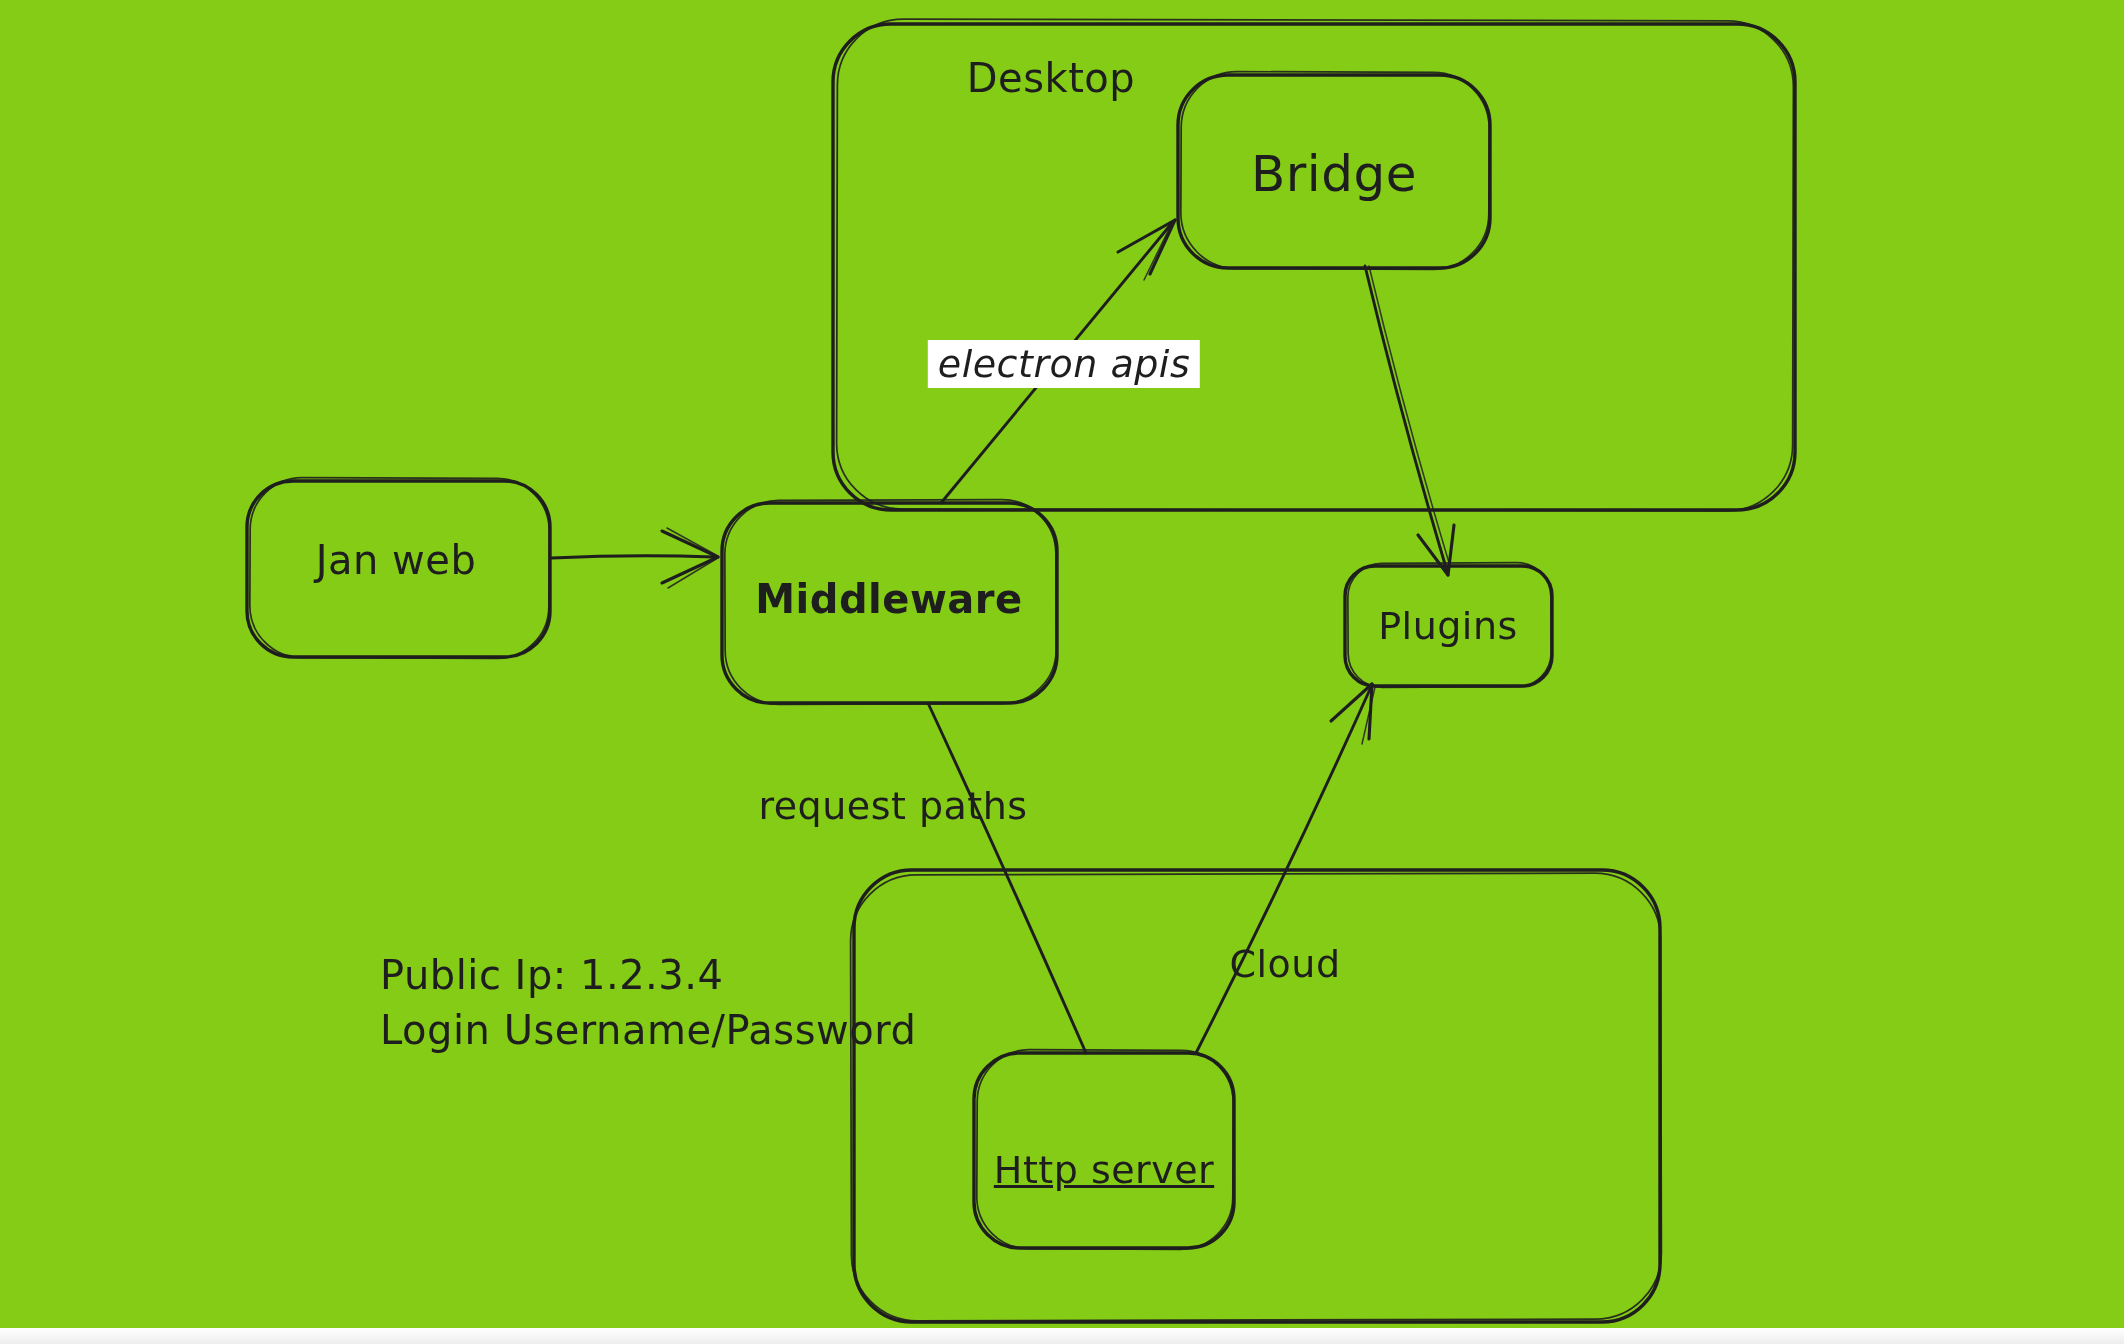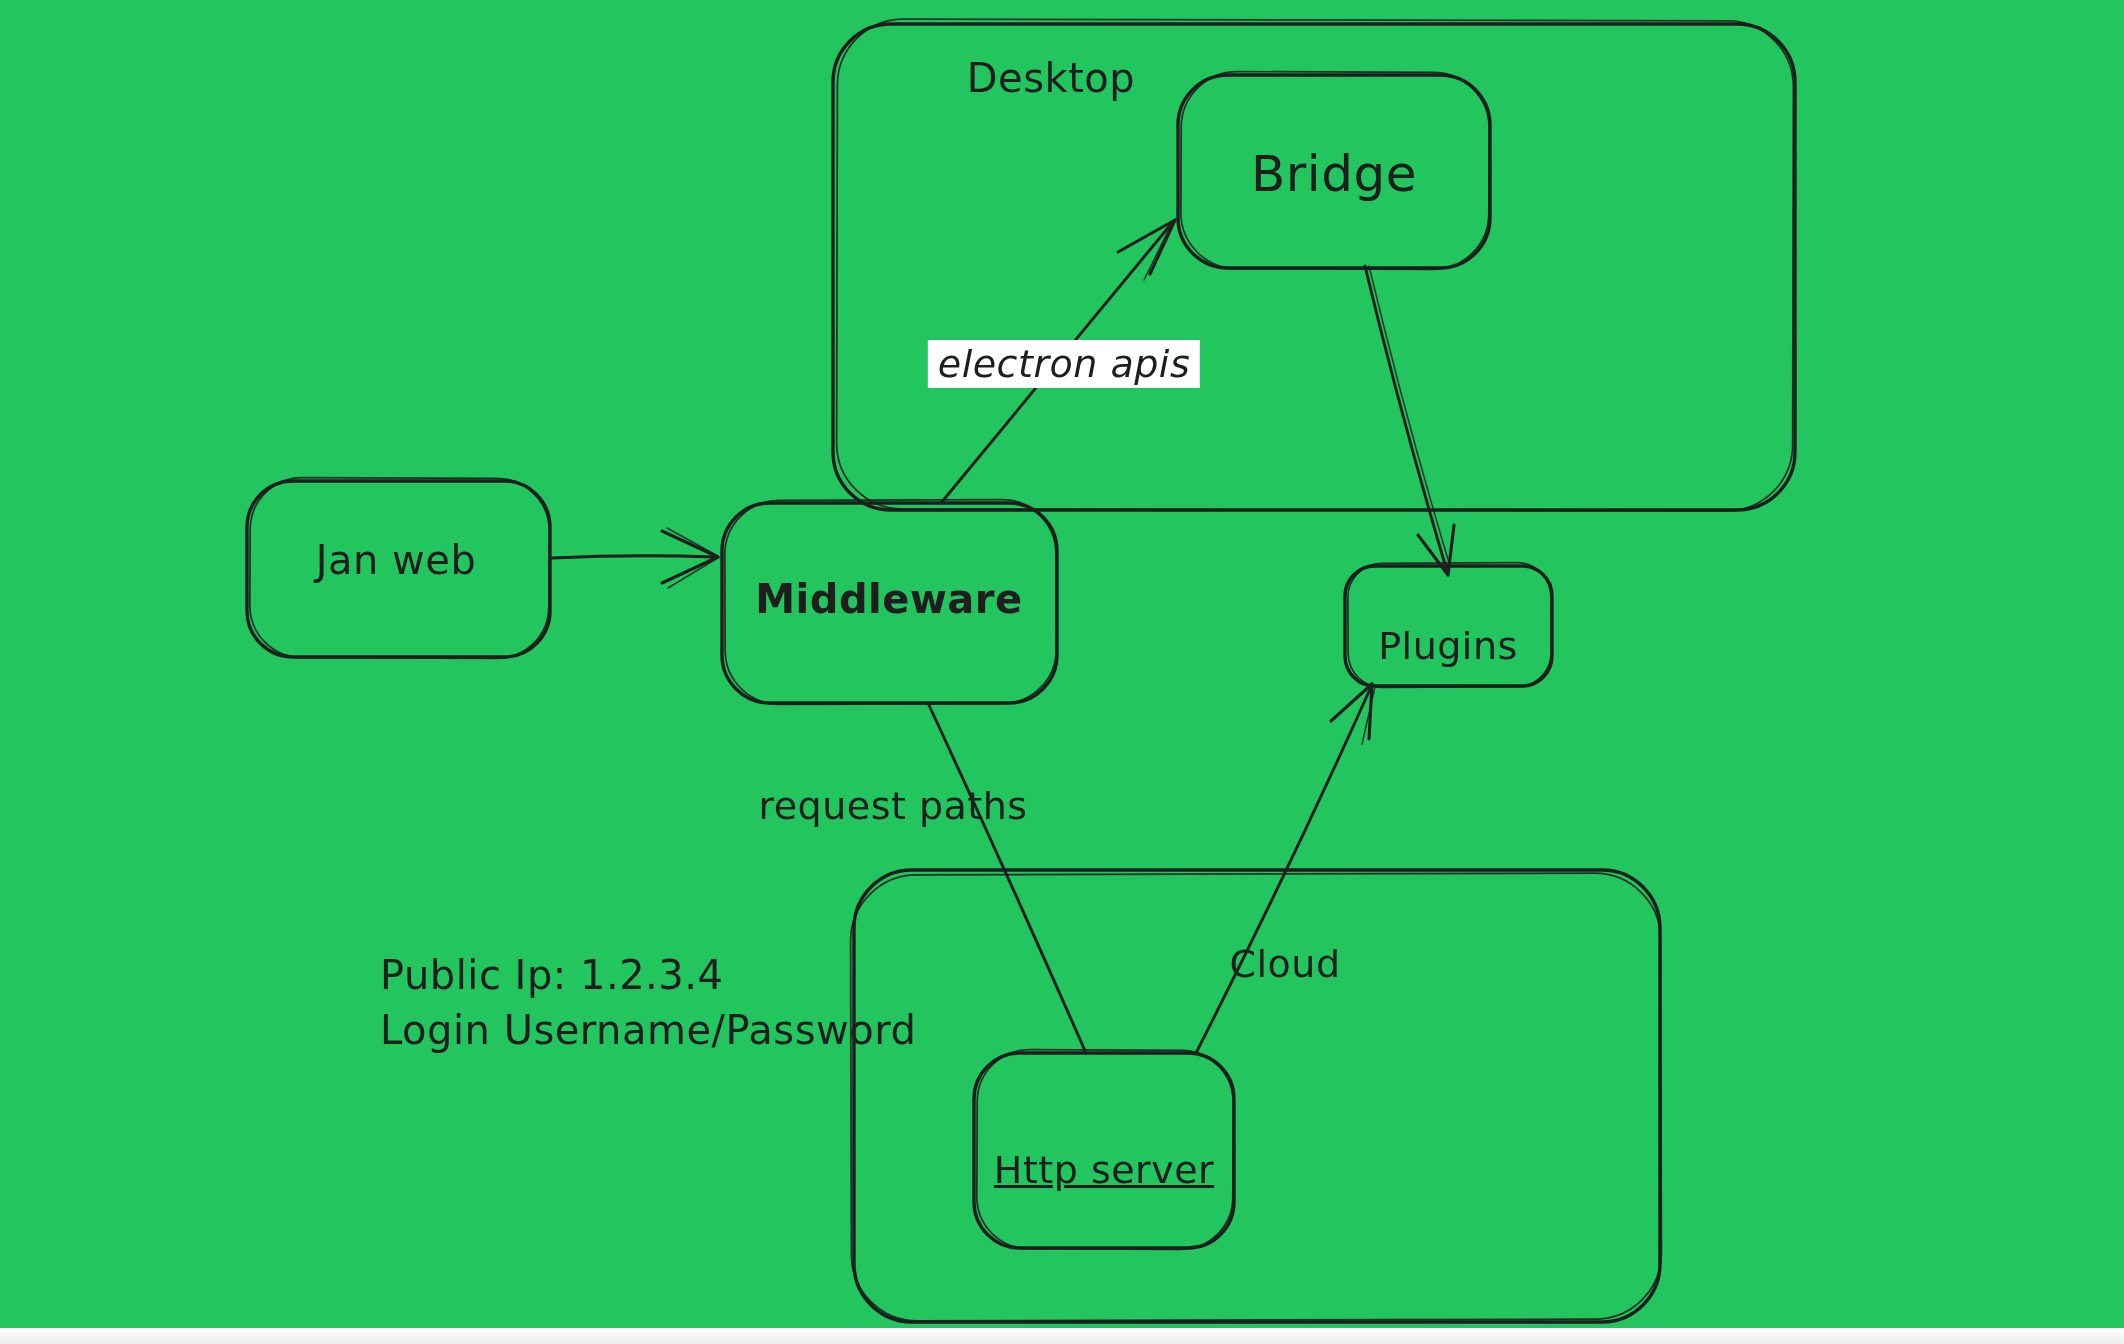--- a/index.html
+++ b/index.html
@@ -1,20 +1,20 @@
 <!DOCTYPE html>
 <html><head>
 <meta charset="utf-8">
 <style>
   html, body { margin: 0; padding: 0; background: #ffffff; }
   .page {
     position: relative;
     width: 2124px;
     height: 1344px;
-    background: #22c55e;
+    background: #84cc16;
     overflow: hidden;
     font-family: "DejaVu Sans", sans-serif;
     color: #1e1e1e;
   }
   svg.diagram { position: absolute; left: 0; top: 0; }
   svg.diagram rect, svg.diagram path {
     fill: none;
     stroke: #1e1e1e;
     stroke-width: 3.4;
     stroke-linecap: round;
@@ -126,21 +126,21 @@
       <path class="barb-sketch" d="M1375,687 L1362,744"></path>
     </g>
   </svg>
 
   <div class="lbl" style="left:1051px; top:78px;">Desktop</div>
   <div class="lbl" style="left:1285px; top:964px; font-size:38px;">Cloud</div>
 
   <div class="lbl" style="left:396px; top:560px;">Jan web</div>
   <div class="lbl" style="left:889px; top:599px;font-weight:bold;">Middleware</div>
   <div class="lbl" style="left:1334px; top:174px; font-size:50px;">Bridge</div>
-  <div class="lbl" style="left:1448px; top:626px; font-size:38px;margin-top:20px;">Plugins</div>
+  <div class="lbl" style="left:1448px; top:626px; font-size:38px;">Plugins</div>
   <div class="lbl" style="left:1104px; top:1170px; font-size:38px;text-decoration:underline;">Http server</div>
 
   <div class="lbl edge-lbl-bg" style="left:1064px; top:364px; font-size:38px;font-style:italic;">electron apis</div>
   <div class="lbl" style="left:893px; top:806px; font-size:38px;">request paths</div>
 
   <div class="annotation">
     <div>Public Ip: 1.2.3.4</div>
     <div>Login Username/Password</div>
   </div>
 

